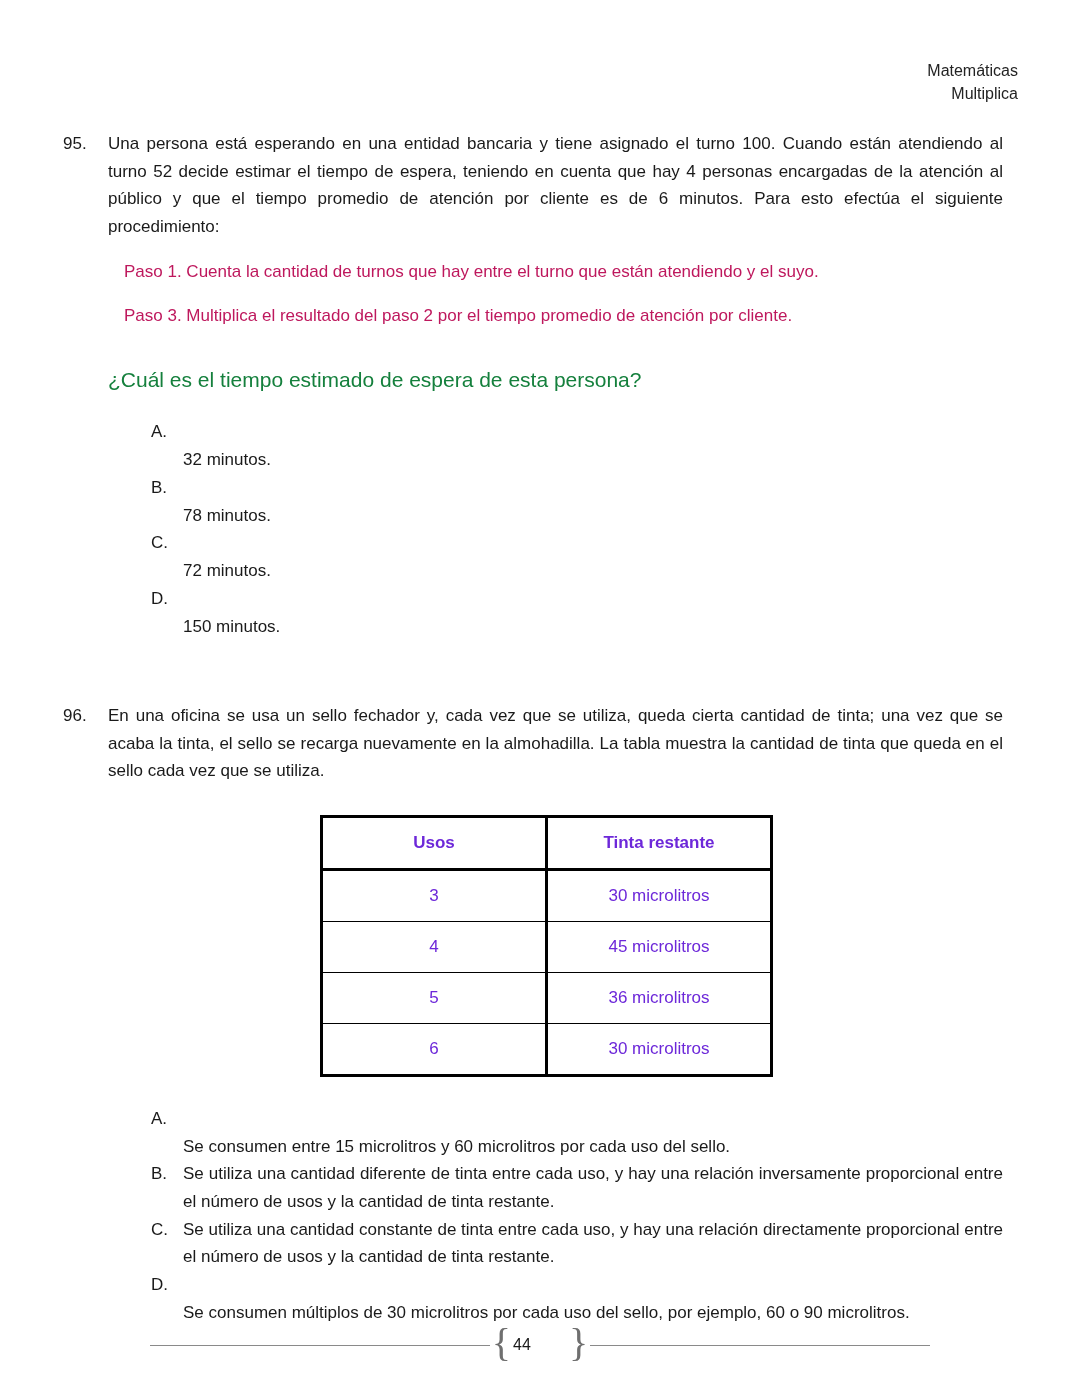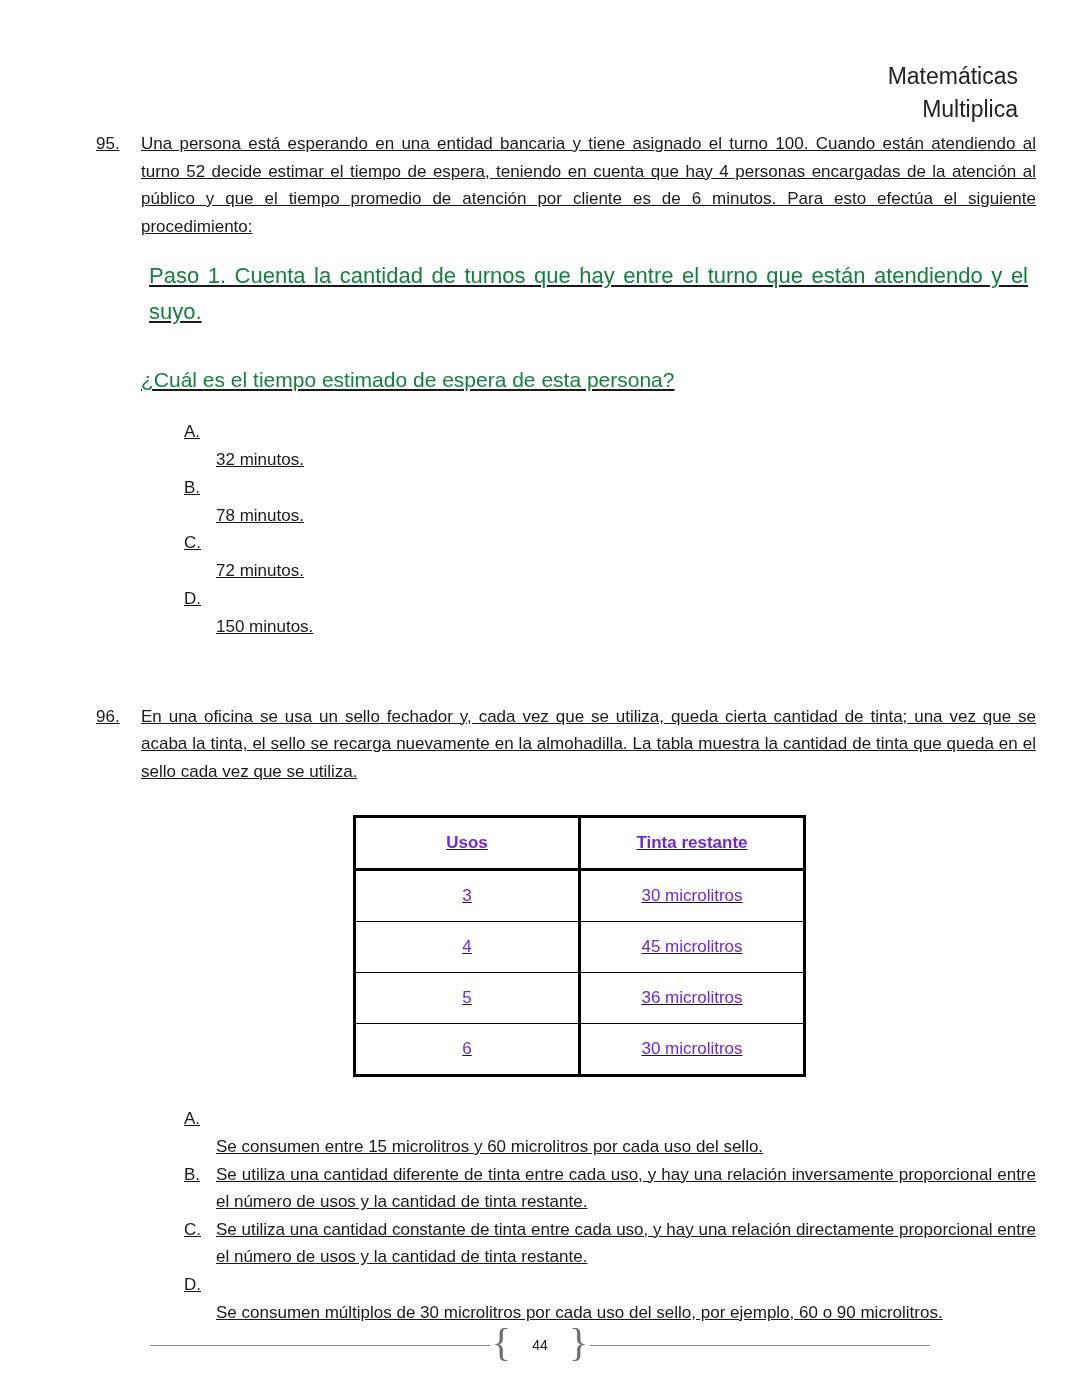--- a/index.html
+++ b/index.html
@@ -21,31 +21,30 @@
     inset: 0;
   }
 
   
   .running-head {
     position: absolute;
     top: 60px;
     right: 62px;
     text-align: right;
     line-height: 1.42;
-    font-size: 23px;
+    font-size: 16px;
     color: #232323;
   }
 
   
   .content {
     position: absolute;
-    left: 96px;
+    left: 63px;
     top: 130px;
     width: 940px;
-    text-decoration: underline;
   }
 
   
   .question {
     display: flex;
     align-items: flex-start;
   }
   .q-number {
     width: 45px;
     flex: 0 0 45px;
@@ -64,25 +63,25 @@
     text-align: justify;
     text-justify: inter-word;
     color: #1a1a1a;
     margin: 0;
   }
 
   .steps {
     margin-top: 18px;
   }
   .step-line {
-    font-size: 22px;
+    font-size: 17px;
     line-height: 1.62;
     text-align: justify;
-    color: #15803d;
-    margin: 8px;
+    color: #be185d;
+    margin: 16px;
   }
   .step-line.last { text-align: left; }
 
   .prompt {
     margin-top: 34px;
     font-size: 21px;
     line-height: 1.62;
     color: #15803d;
   }
 
@@ -172,24 +171,23 @@
   }
   .brace {
     font-size: 40px;
     color: #6f6f6f;
     line-height: 1;
     font-family: "Liberation Serif", serif;
     padding: 0 2px;
     transform: translateY(-2px);
   }
   .page-number {
-    font-size: 14px;
+    font-size: 16px;
     color: #1a1a1a;
     min-width: 54px;
-    text-align: center;
   }
 </style>
 </head>
 <body>
 
 <div class="page">
 
   <div class="running-head">
     <div>Matemáticas</div>
     <div>Multiplica</div>
@@ -198,20 +196,21 @@
   <div class="content">
 
     <div class="question">
       <div class="q-number">95.</div>
       <div class="q-body">
 
         <p class="para">Una persona está esperando en una entidad bancaria y tiene asignado el turno 100. Cuando están atendiendo al turno 52 decide estimar el tiempo de espera, teniendo en cuenta que hay 4 personas encargadas de la atención al público y que el tiempo promedio de atención por cliente es de 6 minutos. Para esto efectúa el siguiente procedimiento:</p>
 
         <div class="steps">
           <p class="step-line">Paso 1. Cuenta la cantidad de turnos que hay entre el turno que están atendiendo y el suyo.</p>
+          <p class="step-line last">Paso 3. Multiplica el resultado del paso 2 por el tiempo promedio de atención por cliente.</p>
         </div>
 
         <p class="prompt">¿Cuál es el tiempo estimado de espera de esta persona?</p>
 
         <div class="options">
           <div class="option">
             <span class="opt-letter">A.</span>
             <span class="opt-text nojust">32 minutos.</span>
           </div>
           <div class="option">

